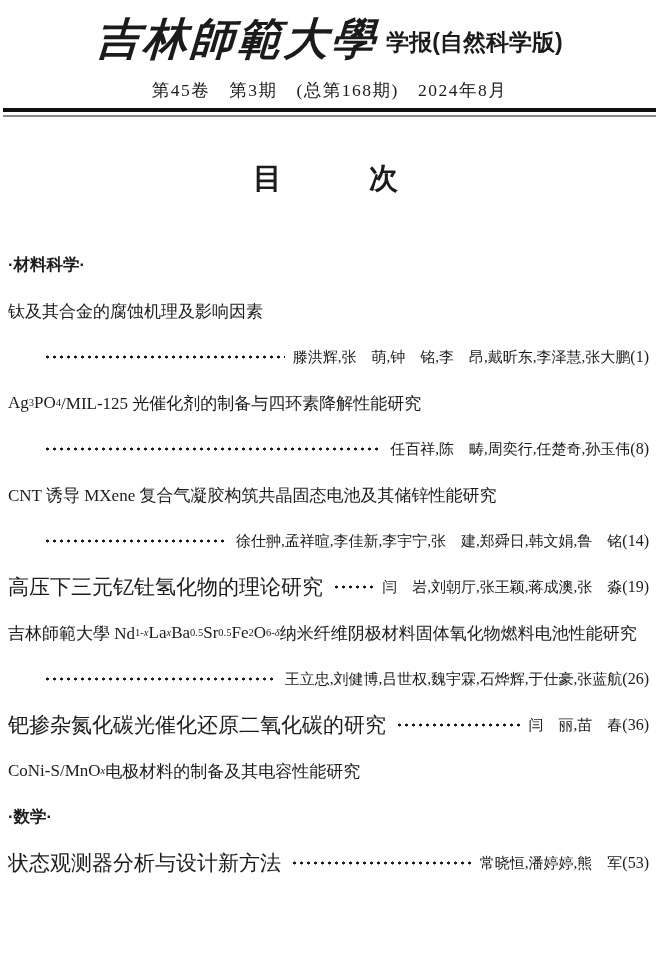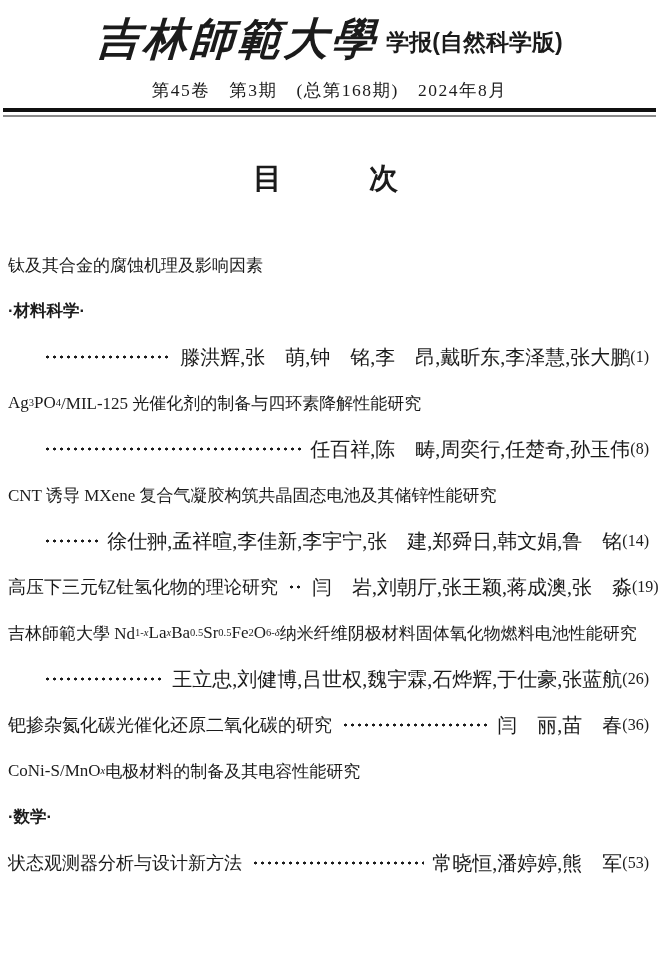--- a/index.html
+++ b/index.html
@@ -50,24 +50,24 @@
   
   .toc { margin-top: 47px; padding: 0 10px 0 8px; }
   .toc-line { height: 46px; display: flex; align-items: center; }
 
   .section-label {
     font-family: "Liberation Sans", "DejaVu Sans", sans-serif;
     font-weight: bold; font-size: 16.5px; white-space: nowrap;
   }
 
   .title-line { font-size: 17px; white-space: nowrap; overflow: hidden; }
-  .title-inline { font-size: 18px; white-space: nowrap; flex: 0 0 auto; }
+  .title-inline { font-size: 21px; white-space: nowrap; flex: 0 0 auto; }
 
   .author-line { padding-left: 36px; }
-  .authors { font-size: 20px; white-space: nowrap; flex: 0 0 auto; }
+  .authors { font-size: 15px; white-space: nowrap; flex: 0 0 auto; }
   .page-no { font-size: 16px; white-space: nowrap; flex: 0 0 auto; }
 
   sub { font-size: 0.62em; line-height: 0; }
 
   .leader {
     flex: 1 1 auto; min-width: 16px; height: 12px; align-self: center;
     background-image: radial-gradient(circle, #1b1b1b 1.25px, transparent 1.8px);
     background-size: 7px 12px; background-repeat: repeat-x;
     background-position: 0 50%;
   }
@@ -89,27 +89,27 @@
 
   <div class="double-rule">
     <div class="rule-thick"></div>
     <div class="rule-thin"></div>
   </div>
 
   <h1 class="toc-title">目　　　次</h1>
 
   <main class="toc">
 
+    <div class="toc-line">
+      <span class="section-label">·材料科学·</span>
+    </div>
+
     <div class="toc-line title-line">
         <span>钛及其合金的腐蚀机理及影响因素</span>
       </div>
-
-    <div class="toc-line">
-      <span class="section-label">·材料科学·</span>
-    </div>
     <div class="toc-line author-line">
       <span class="leader"></span>
       <span class="authors">滕洪辉,张　萌,钟　铭,李　昂,戴昕东,李泽慧,张大鹏</span>
         <span class="page-no">(1)</span>
     </div>
 
     <div class="toc-line title-line">
         <span>Ag</span>
         <sub>3</sub>
         <span>PO</span>

